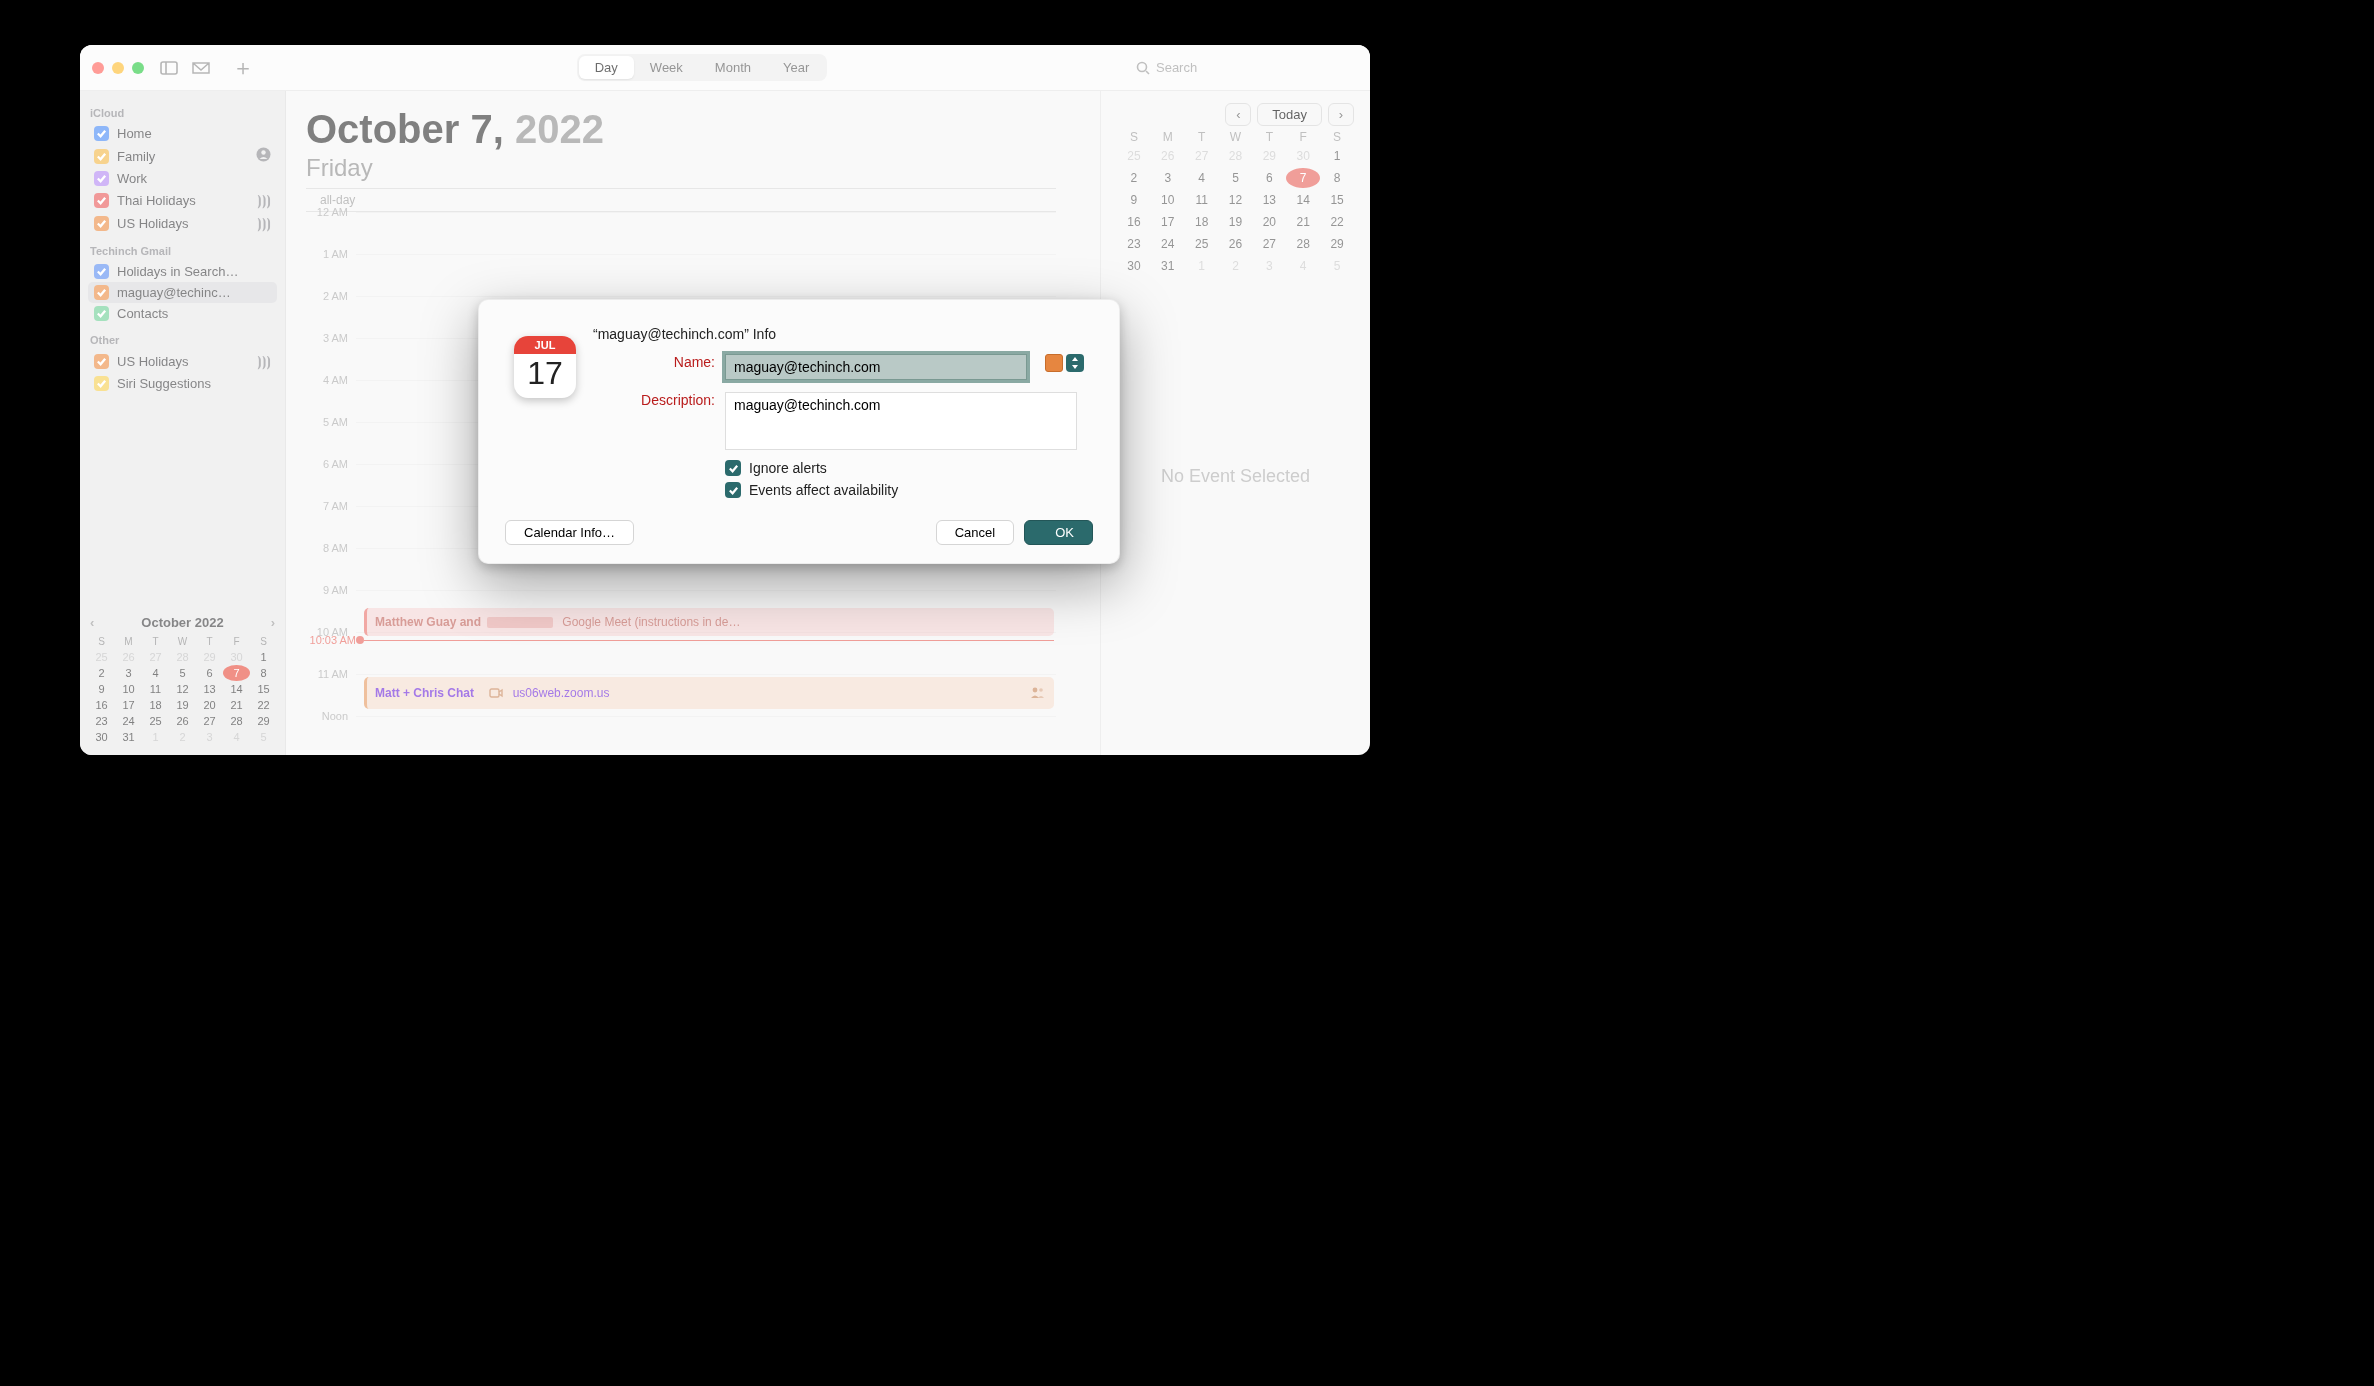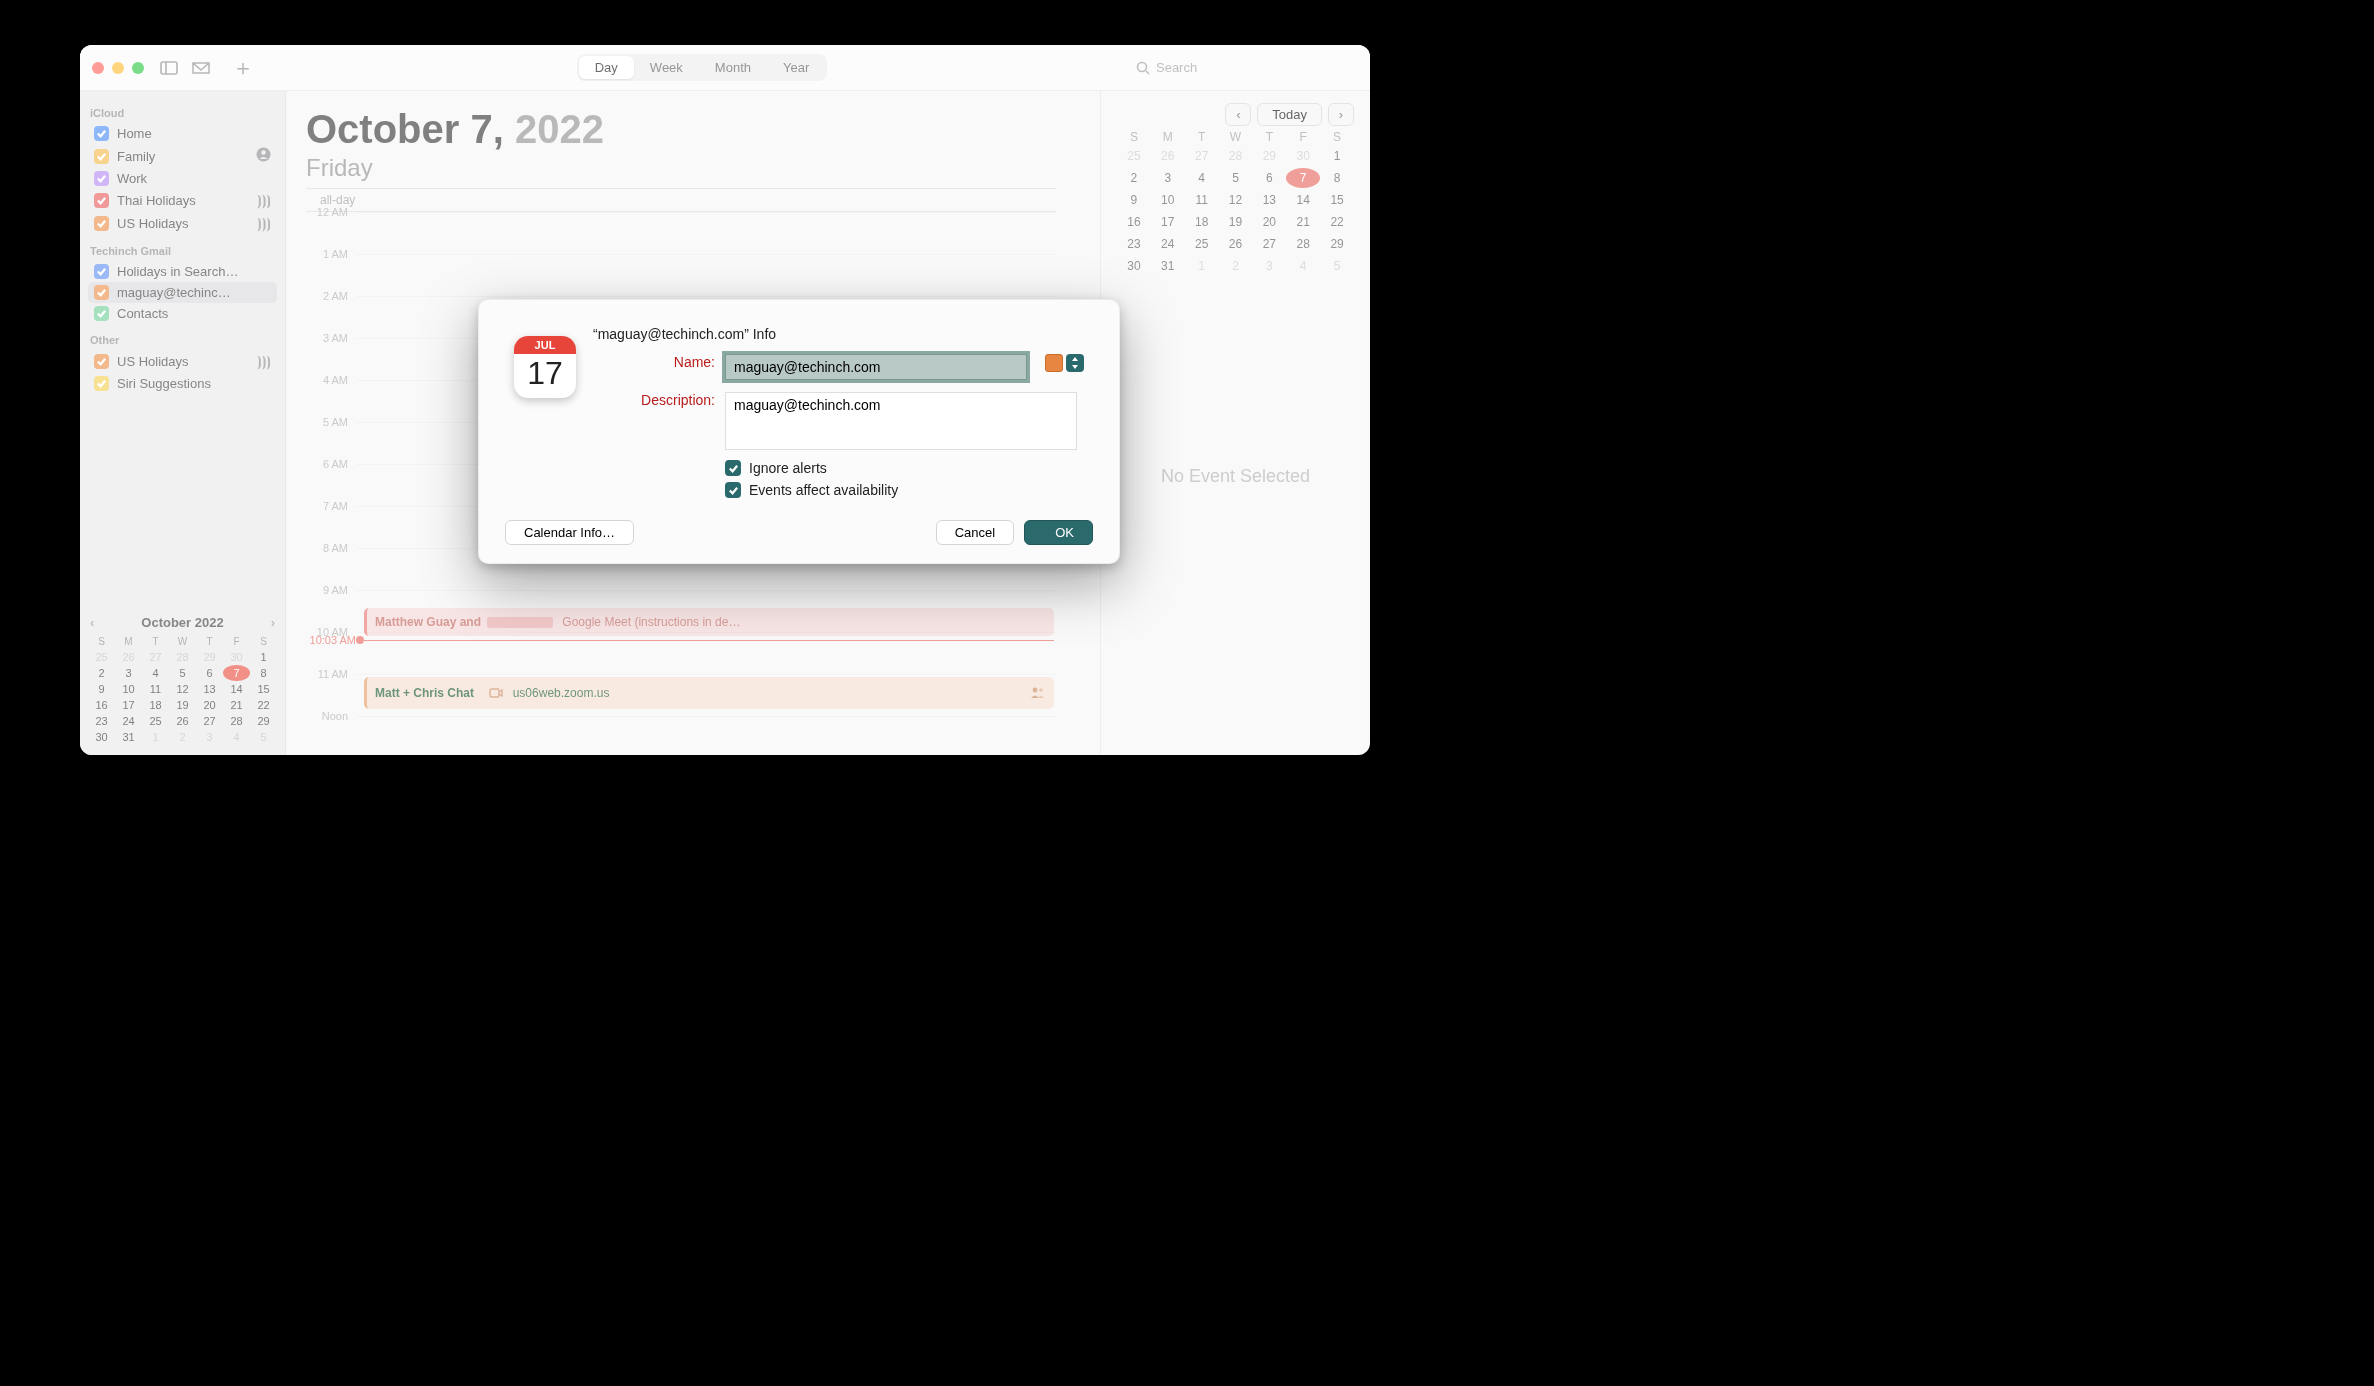--- a/index.html
+++ b/index.html
@@ -41,21 +41,21 @@
   .date-title{ font-size:40px; color:#8e8e8e; font-weight:600; margin-left:20px;}
   .date-title strong{ color:#333; font-weight:700;}
   .weekday{ font-size:24px; color:#8d8d8d; margin:2px 0 6px 20px;}
   .allday{ border-top:1px solid #d8d8d8; border-bottom:1px solid #d8d8d8; padding:4px 0; font-size:12px; color:#9a9a9a; margin-left:20px;}
   .hours{ position:relative; margin-left:0;}
   .hour-row{ display:flex; align-items:flex-start; height:42px;}
   .hour-label{ width:70px; text-align:right; font-size:11px; color:#aaa; padding-right:8px; margin-top:-6px;}
   .hour-line{ flex:1; border-top:1px solid #ececec;}
   .event{ position:absolute; left:78px; right:2px; border-radius:5px; padding:2px 8px; font-size:12px; display:flex; align-items:center; gap:6px; overflow:hidden;}
   .ev-red{ background:rgba(239,120,118,.25); border-left:3px solid #e8736d; color:#c06058;}
-  .ev-orange{ background:rgba(240,158,108,.28); border-left:3px solid #e69a61; color:#14532d;}
+  .ev-orange{ background:rgba(240,158,108,.28); border-left:3px solid #e69a61; color:#6d28d9;}
   .now-line{ position:absolute; left:8px; right:2px; display:flex; align-items:center;}
   .now-label{ font-size:11px; color:#e7635b; width:62px; text-align:right; }
   .now-dot{ width:8px;height:8px; background:#e7635b; border-radius:50%;}
   .now-bar{ flex:1; height:1px; background:#e7635b;}
   
   .rp-header{ display:flex; justify-content:flex-end; gap:6px; margin-bottom:4px;}
   .rp-today{ padding:3px 14px; font-size:13px; background:#f4f4f4; border:1px solid #d4d4d4; border-radius:6px;}
   .rp-arrow{ width:26px; padding:3px 0; font-size:13px; text-align:center; background:#f4f4f4; border:1px solid #d4d4d4; border-radius:6px; color:#555;}
   .rp-grid{ display:grid; grid-template-columns:repeat(7,1fr); font-size:12px; text-align:center; color:#555; gap:2px 0;}
   .rp-grid .dow{ color:#999;}

